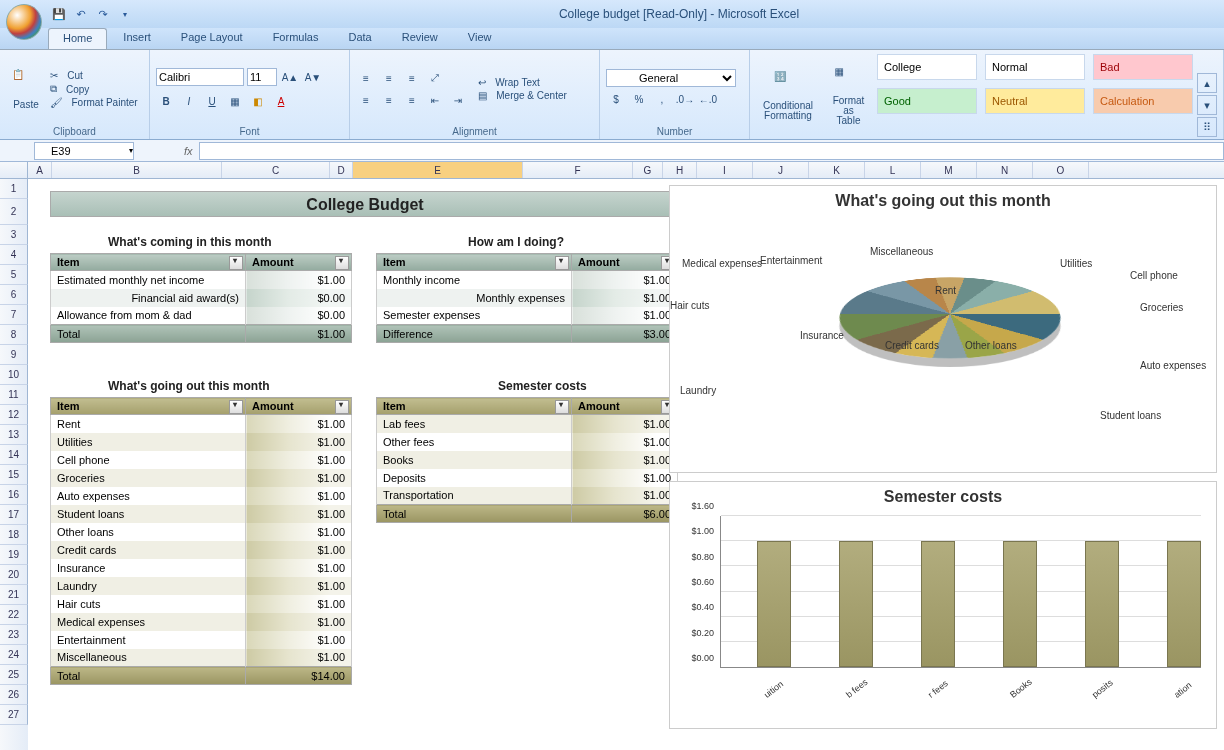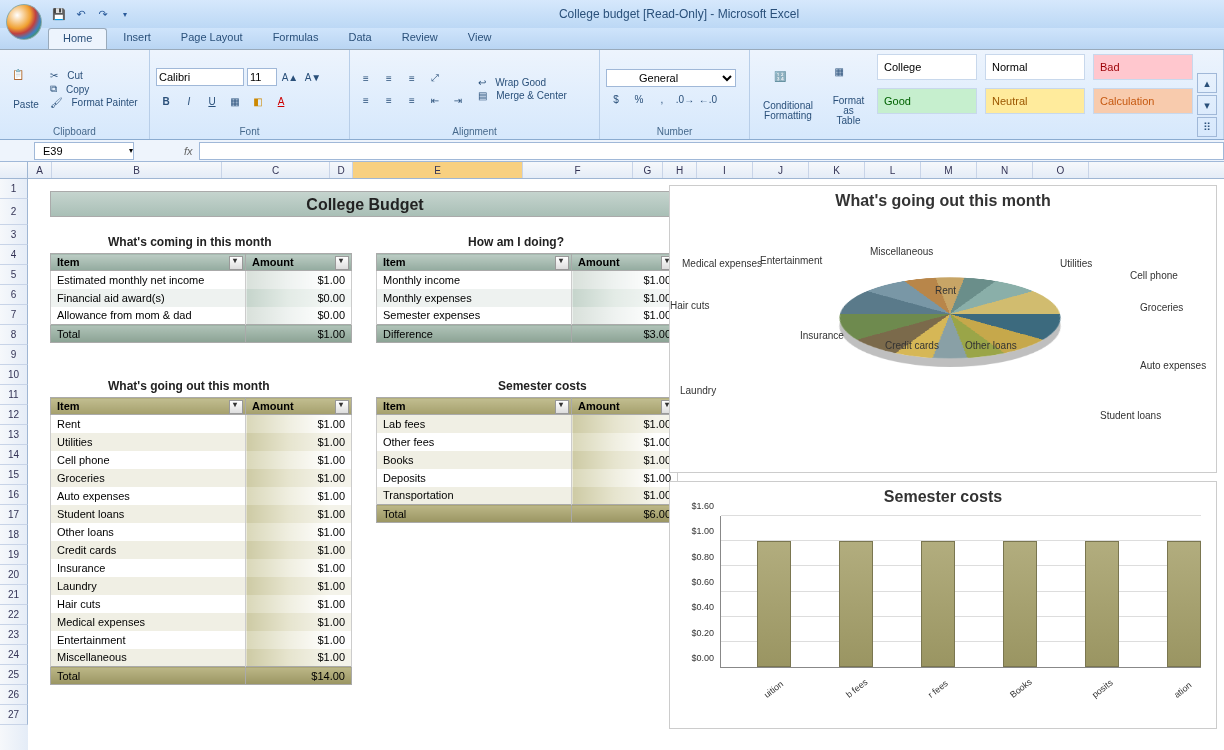--- a/index.html
+++ b/index.html
@@ -26,21 +26,21 @@
 .big-btn svg, .big-btn .icon32 { width: 28px; height: 28px; }
 .stack { display: flex; flex-direction: column; gap: 2px; justify-content: center; }
 .small-row { display: flex; gap: 3px; align-items: center; font-size: 10px; color: #2a507a; }
 .small-btn { width: 20px; height: 20px; display: flex; align-items: center; justify-content: center; border: 1px solid transparent; color: #2a507a; cursor: pointer; }
 select, input.rinput { font-size: 11px; border: 1px solid #a0b8d8; background: #fff; padding: 1px 2px; height: 18px; }
 .styles-gallery { display: grid; grid-template-columns: repeat(3, 100px); grid-template-rows: 26px 26px; gap: 8px; }
 .style-cell { border: 1px solid #c8d8ec; display: flex; align-items: center; padding-left: 6px; font-size: 11px; }
 
 
 .fbar { height: 22px; border-bottom: 1px solid #a0b8d8; display: flex; align-items: center; background: #eef4fc; }
-.namebox { width: 100px; margin-left: 34px; border: 1px solid #a0b8d8; background: #fff; height: 18px; display: flex; align-items: center; padding-left: 8px; font-size: 11px; }
+.namebox { width: 100px; margin-left: 34px; border: 1px solid #a0b8d8; background: #fff; height: 18px; display: flex; align-items: center; padding-left: 16px; font-size: 11px; }
 .fx { margin-left: 50px; color: #666; font-style: italic; }
 .formula-input { flex: 1; margin-left: 6px; border: 1px solid #a0b8d8; background: #fff; height: 18px; }
 
 
 .colhdr-row { display: flex; height: 17px; background: linear-gradient(#f6f8fb,#e4ecf7); border-bottom: 1px solid #9fb6d3; }
 .corner { width: 28px; border-right: 1px solid #9fb6d3; background: linear-gradient(#f6f8fb,#e4ecf7); }
 .colhdr { border-right: 1px solid #c8d4e8; text-align: center; font-size: 10px; color: #335; line-height: 17px; }
 .colhdr.sel { background: #f8d080; }
 
 .sheet-body { display: flex; height: calc(750px - 28px - 22px - 90px - 22px - 17px); overflow: hidden; }
@@ -55,21 +55,21 @@
 .btable { position: absolute; border-collapse: collapse; font-size: 11px; }
 .btable th { text-align: left; padding: 2px 6px; border: 1px solid #aaa; font-weight: bold; height: 14px; position: relative; }
 .btable th .filter-arrow { position: absolute; right: 2px; top: 2px; width: 14px; height: 14px; border: 1px solid #999; background: linear-gradient(#fff,#ddd); }
 .btable th .filter-arrow::after { content: "▾"; font-size: 8px; position: absolute; left: 3px; top: -1px; color: #333; }
 .btable td { padding: 2px 6px; height: 18px; border-left: 1px solid #ccc; border-right: 1px solid #ccc; }
 .btable td.amt { text-align: right; }
 .btable tr.total td { font-weight: normal; border: 1px solid #aaa; }
 
 
 .theme-teal th { background: linear-gradient(#bcccc4,#93ab9f); }
-.theme-teal tr.zebra td { background: #eef2f0; }
+.theme-teal tr.zebra td { background: #eef2f0; text-align: right; }
 .theme-teal tr.total td { background: linear-gradient(#b0c3b8,#8ba294); }
 .theme-teal td.amt { background: linear-gradient(90deg, #d8e0da 0%, #eef2f0 40%, #fff 80%); }
 .theme-teal tr.zebra td.amt { background: linear-gradient(90deg,#c5d4cb,#e3ebe6 40%,#f2f6f4 80%); }
 
 
 .theme-olive th { background: linear-gradient(#c2be90,#a49f6c); }
 .theme-olive tr.zebra td { background: #f0efe4; }
 .theme-olive tr.total td { background: linear-gradient(#bcb787,#9a9562); }
 .theme-olive td.amt { background: linear-gradient(90deg,#d9d7b8,#efeee0 40%,#fff 80%); }
 .theme-olive tr.zebra td.amt { background: linear-gradient(90deg,#cdcaa4,#e6e4ce 40%,#f4f3ea 80%); }
@@ -170,21 +170,21 @@
         </div>
         <div class="small-row">
           <div class="small-btn">≡</div>
           <div class="small-btn">≡</div>
           <div class="small-btn">≡</div>
           <div class="small-btn">⇤</div>
           <div class="small-btn">⇥</div>
         </div>
       </div>
       <div class="stack" style="margin-left:6px;">
-        <div class="small-row"><span>↩</span>&nbsp;<span>Wrap Good</span></div>
+        <div class="small-row"><span>↩</span>&nbsp;<span>Wrap Text</span></div>
         <div class="small-row"><span>▤</span>&nbsp;<span>Merge &amp; Center</span></div>
       </div>
     </div>
     <div class="rgroup-label">Alignment</div>
   </div>
 
   <div class="rgroup" style="width:150px;">
     <div class="rgroup-body stack">
       <select style="width:130px;padding-left:28px;"><option>General</option></select>
       <div class="small-row">

